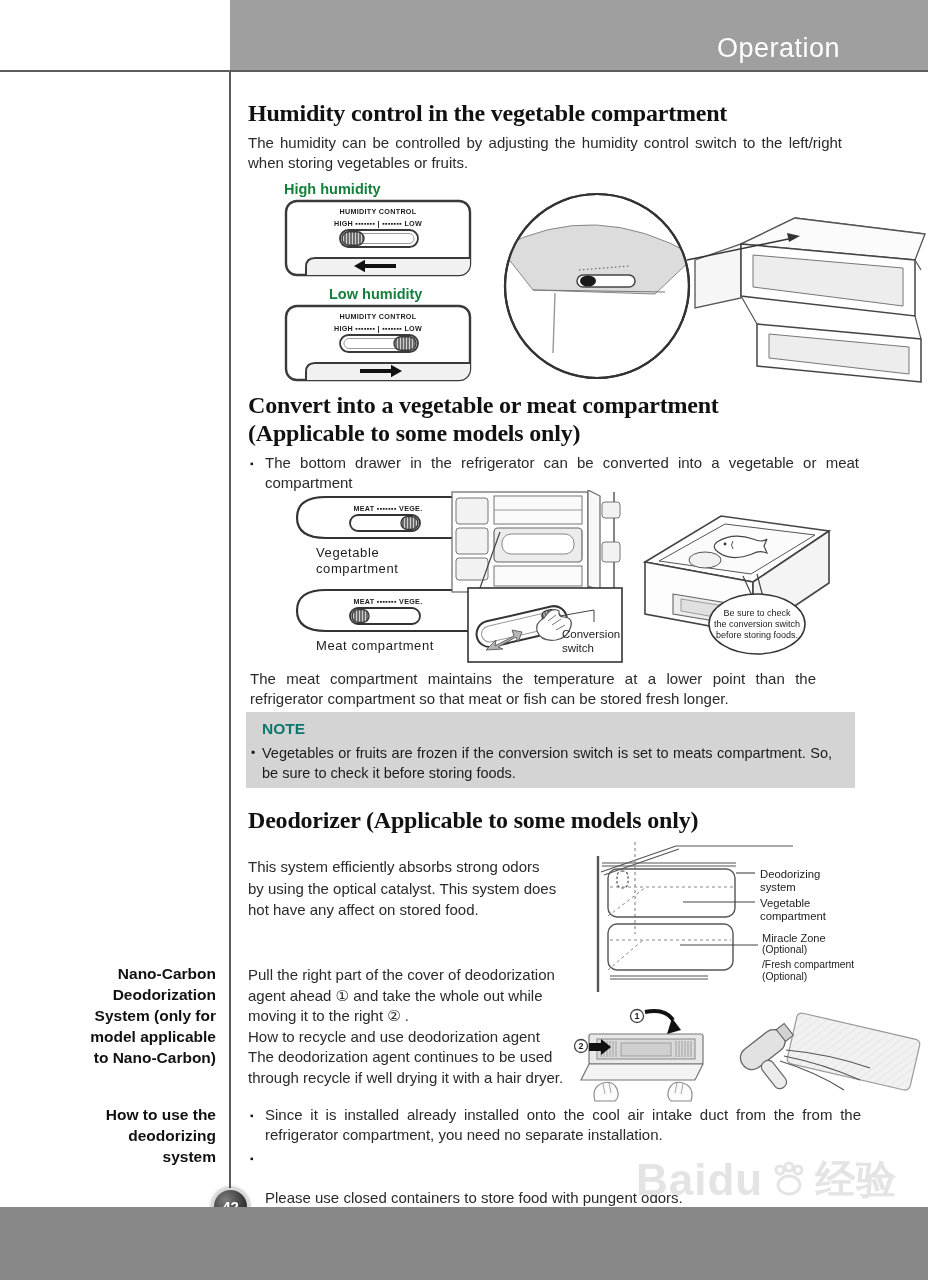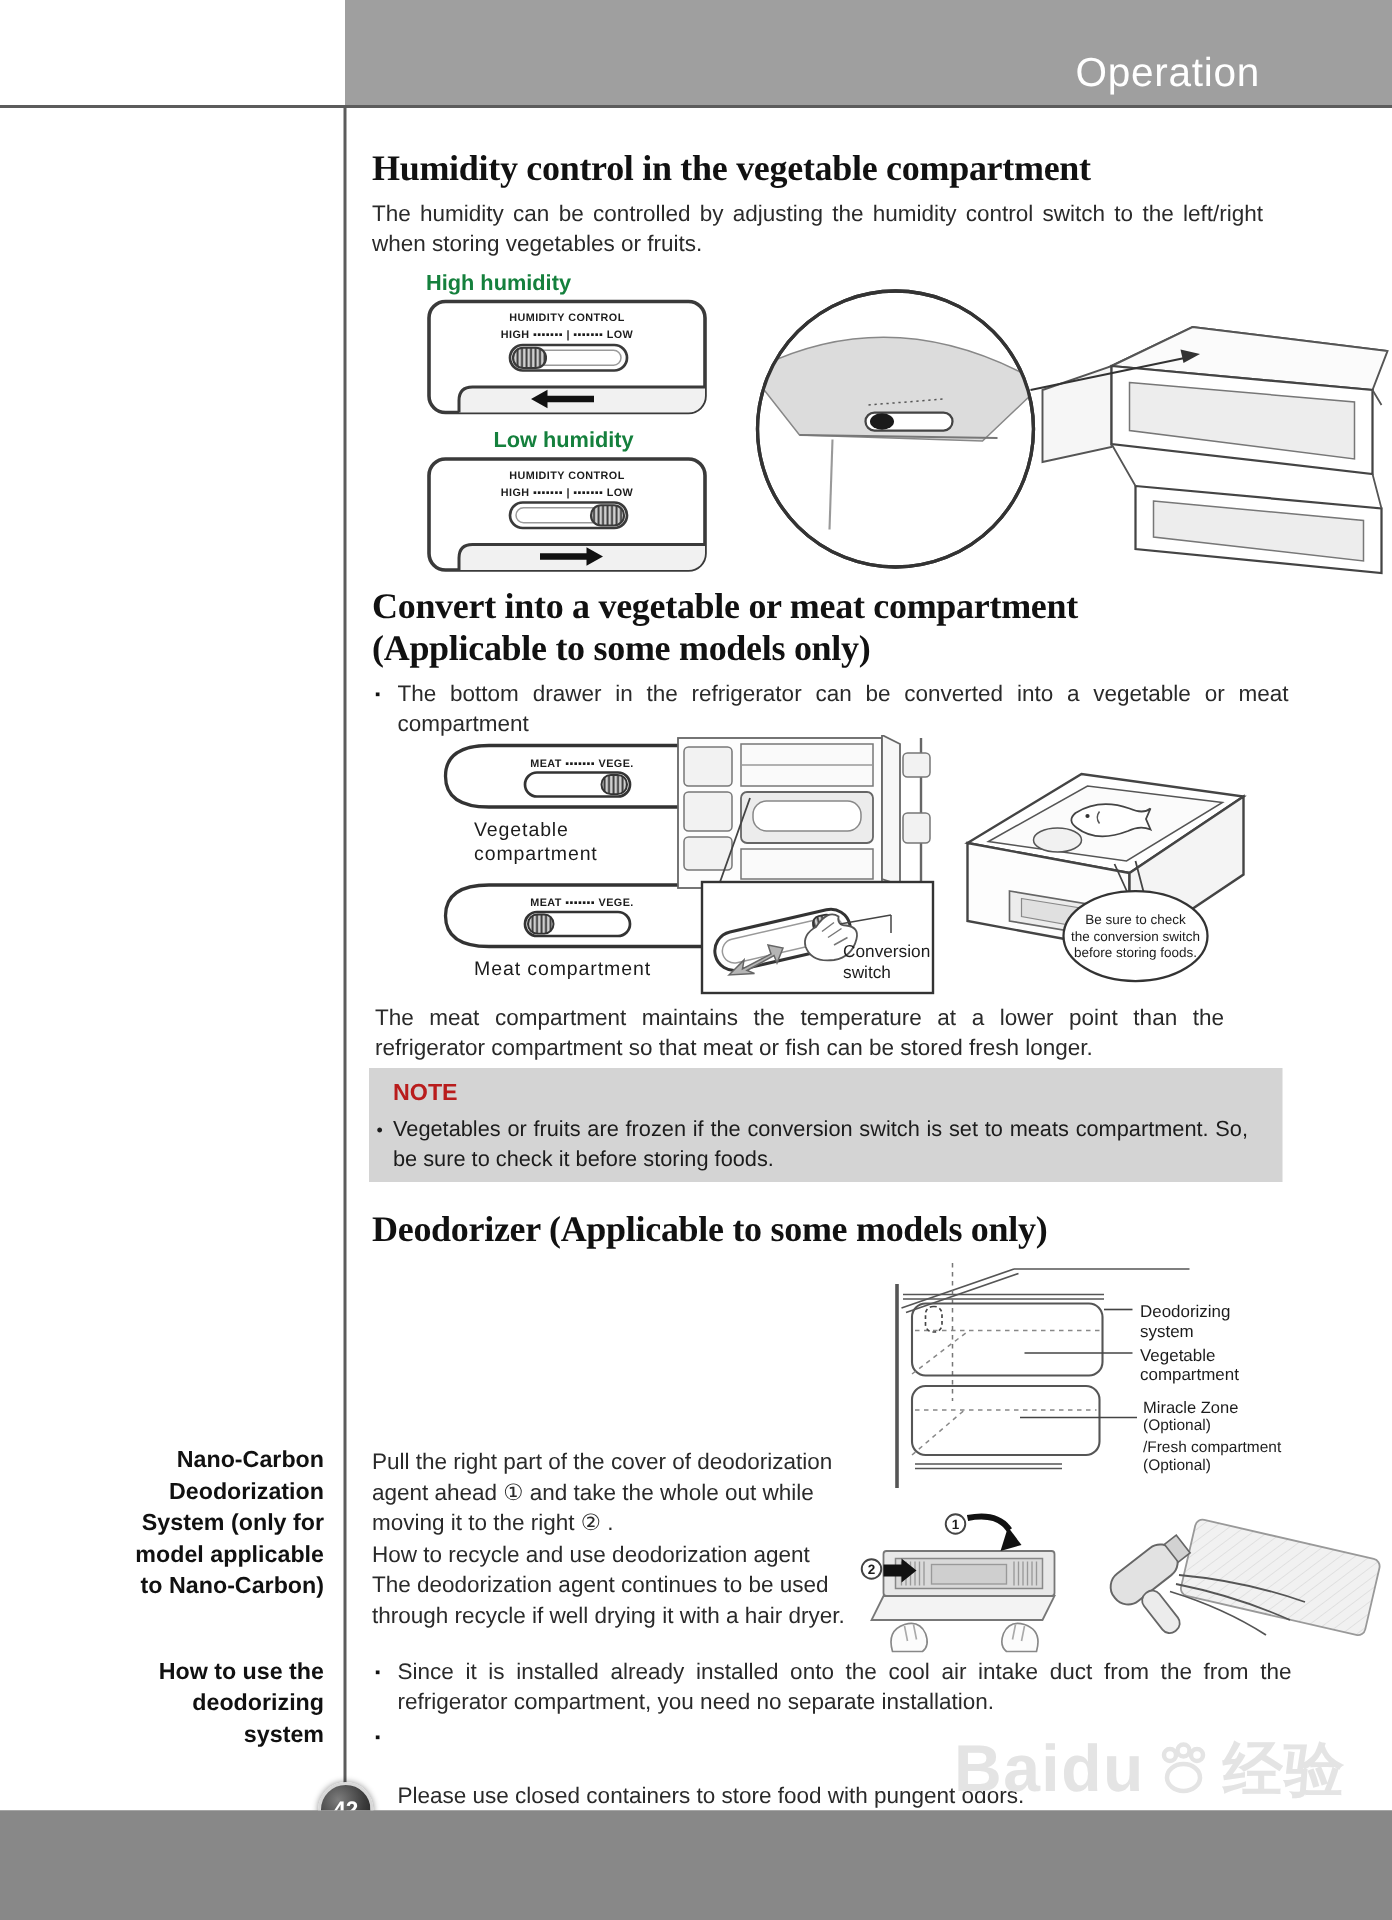--- a/index.html
+++ b/index.html
@@ -14,21 +14,21 @@
   .rule-v{left:229px;top:70px;width:2px;height:1210px;background:#5c5c5c;}
   .h-serif{font-family:"Liberation Serif","DejaVu Serif",serif;font-weight:bold;
            font-size:24px;line-height:28px;letter-spacing:-.2px;color:#111;white-space:pre-line;}
   .body-txt{font-size:15px;line-height:19.5px;color:#2a2a2a;}
   .just{text-align:justify;}
   .pre{white-space:pre-line;}
   .minihead{font-size:14.5px;font-weight:bold;color:#15803d;}
   .bullet-item{position:absolute;padding-left:15px;}
   .bullet-item .mk{position:absolute;left:0;top:1px;font-size:10px;color:#111;}
   .note-box{left:246px;top:712px;width:609px;height:76px;background:#d4d4d4;}
-  .note-title{position:absolute;left:16px;top:8px;font-size:15.5px;font-weight:bold;color:#b91c1c;}
+  .note-title{position:absolute;left:16px;top:8px;font-size:15.5px;font-weight:bold;color:#0f766e;}
   .note-bullet{position:absolute;left:16px;top:32px;width:570px;font-size:14.5px;line-height:19.5px;}
   .note-bullet .mk{position:absolute;left:-11px;top:0;font-size:12px;}
   .sidebar{width:198px;text-align:right;font-weight:bold;font-size:15.5px;line-height:21px;color:#111;}
   .watermark{left:636px;top:1152px;width:292px;color:#e4e4e4;user-select:none;}
   .wm-row1{display:flex;align-items:center;gap:6px;font-weight:bold;font-size:44px;letter-spacing:1px;}
   .wm-cjk{font-size:40px;}
   .wm-url{font-size:27px;font-weight:bold;color:#ebebeb;letter-spacing:1px;margin-top:2px;}
   .badge{left:212px;top:1188px;width:37px;height:37px;border-radius:50%;
          background:radial-gradient(circle at 35% 30%,#7d7d7d 0%,#3c3c3c 55%,#161616 100%);
          border:2px solid #d8d8d8;box-shadow:0 0 4px rgba(0,0,0,.45);box-sizing:border-box;
@@ -219,20 +219,23 @@
 
   <div class="abs note-box">
     <div class="note-title">NOTE</div>
     <div class="note-bullet just">
       <span class="mk">•</span>
       <span>Vegetables or fruits are frozen if the conversion switch is set to meats compartment. So, be sure to check it before storing foods.</span>
     </div>
   </div>
 
   <div class="abs h-serif" style="left:248px;top:806px;">Deodorizer (Applicable to some models only)</div>
+  <div class="abs body-txt pre" style="left:248px;top:856px;width:340px;line-height:21.5px;">This system efficiently absorbs strong odors
+by using the optical catalyst. This system does
+hot have any affect on stored food.</div>
 
   <svg class="abs" style="left:588px;top:842px;" width="340" height="158" viewBox="0 0 340 158">
     <line x1="10" y1="14" x2="10" y2="150" stroke="#555" stroke-width="2.4"></line>
     <path d="M13 30 L88 4 M16 33 L91 7" stroke="#555" stroke-width="1.1" fill="none"></path>
     <line x1="88" y1="4" x2="205" y2="4" stroke="#555" stroke-width="1.1"></line>
     <path d="M14 21 L148 21 M14 24 L148 24" stroke="#555" stroke-width="1.1"></path>
     <line x1="47" y1="0" x2="47" y2="92" stroke="#777" stroke-width="1" stroke-dasharray="3 3"></line>
     <rect x="20" y="27" width="127" height="48" rx="9" fill="none" stroke="#555" stroke-width="1.4"></rect>
     <line x1="22" y1="45" x2="145" y2="45" stroke="#888" stroke-width="1" stroke-dasharray="3 3"></line>
     <path d="M20 74 L58 45" stroke="#888" stroke-width="1" stroke-dasharray="3 3" fill="none"></path>

